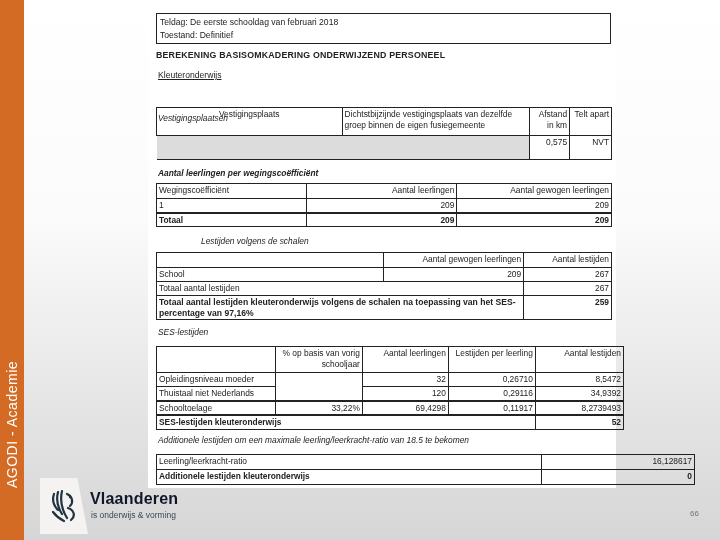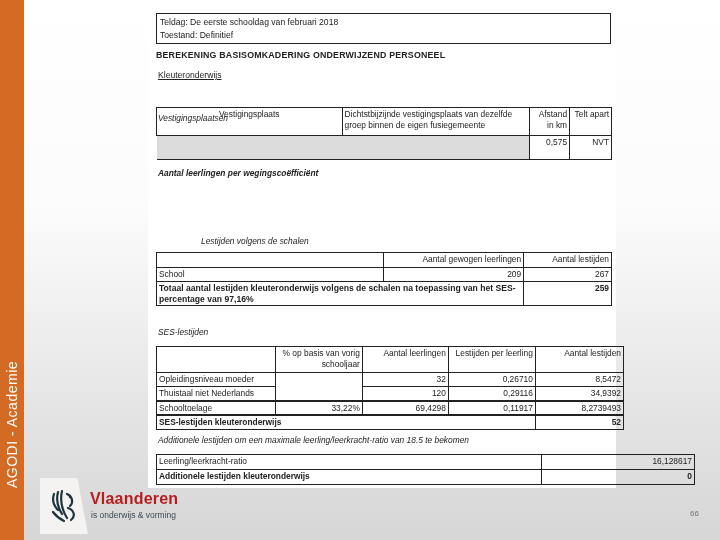--- a/index.html
+++ b/index.html
@@ -73,21 +73,21 @@
   .logo {
     position: absolute; left: 40px; top: 478px; width: 145px; height: 56px;
   }
   .logo-badge {
     position: absolute; left: 0; top: 0; width: 48px; height: 56px;
     background: #f4f3f1;
     clip-path: polygon(0 0, 78% 0, 100% 100%, 0 100%);
   }
   .logo-name {
     position: absolute; left: 50px; top: 12px;
-    font-size: 16px; font-weight: bold; color: #b91c1c;
+    font-size: 16px; font-weight: bold; color: #0f172a;
     letter-spacing: 0.2px;
     text-align: right;
   }
   .logo-tag {
     position: absolute; left: 51px; top: 32px;
     font-size: 8.5px; color: #3a4a55;
   }
   .page-num {
     position: absolute; left: 690px; top: 509px;
     font-size: 8px; color: #777;
@@ -124,33 +124,56 @@
     <tr style="height:24px;">
       <td class="grey" colspan="2" style="border-left:none;"></td>
       <td class="r">0,575</td>
       <td class="r">NVT</td>
     </tr>
   </tbody>
     </table>
 
   <div class="sub-i" style="top:168px; font-weight:bold;">Aantal leerlingen per wegingscoëfficiënt</div>
 
+  <table style="left:8px; top:183px; width:456px;">
+    <tbody>
+        <tr style="height:15px;">
+      <td style="width:150px;">Wegingscoëfficiënt</td>
+      <td class="r" style="width:151px;">Aantal leerlingen</td>
+      <td class="r" style="width:155px;">Aantal gewogen leerlingen</td>
+    </tr>
+    <tr style="height:14px;">
+      <td>1</td>
+      <td class="r">209</td>
+      <td class="r">209</td>
+    </tr>
+    <tr class="b thick" style="height:14px;">
+      <td>Totaal</td>
+      <td class="r">209</td>
+      <td class="r">209</td>
+    </tr>
+  </tbody>
+    </table>
 
   <div class="sub-i" style="top:236px;margin-left:43px;">Lestijden volgens de schalen</div>
 
   <table style="left:8px; top:252px; width:456px;">
     <tbody>
         <tr style="height:15px;">
       <td style="width:228px;"></td>
       <td class="r" style="width:140px;">Aantal gewogen leerlingen</td>
       <td class="r" style="width:88px;">Aantal lestijden</td>
     </tr>
     <tr style="height:14px;">
       <td>School</td>
       <td class="r">209</td>
+      <td class="r">267</td>
+    </tr>
+    <tr style="height:14px;">
+      <td colspan="2">Totaal aantal lestijden</td>
       <td class="r">267</td>
     </tr>
     <tr class="b" style="height:24px;">
       <td colspan="2" style="font-size:8.6px;">Totaal aantal lestijden kleuteronderwijs volgens de schalen na toepassing van het SES-percentage van 97,16%</td>
       <td class="r">259</td>
     </tr>
   </tbody>
     </table>
 
   <div class="sub-i" style="top:327px;">SES-lestijden</div>

